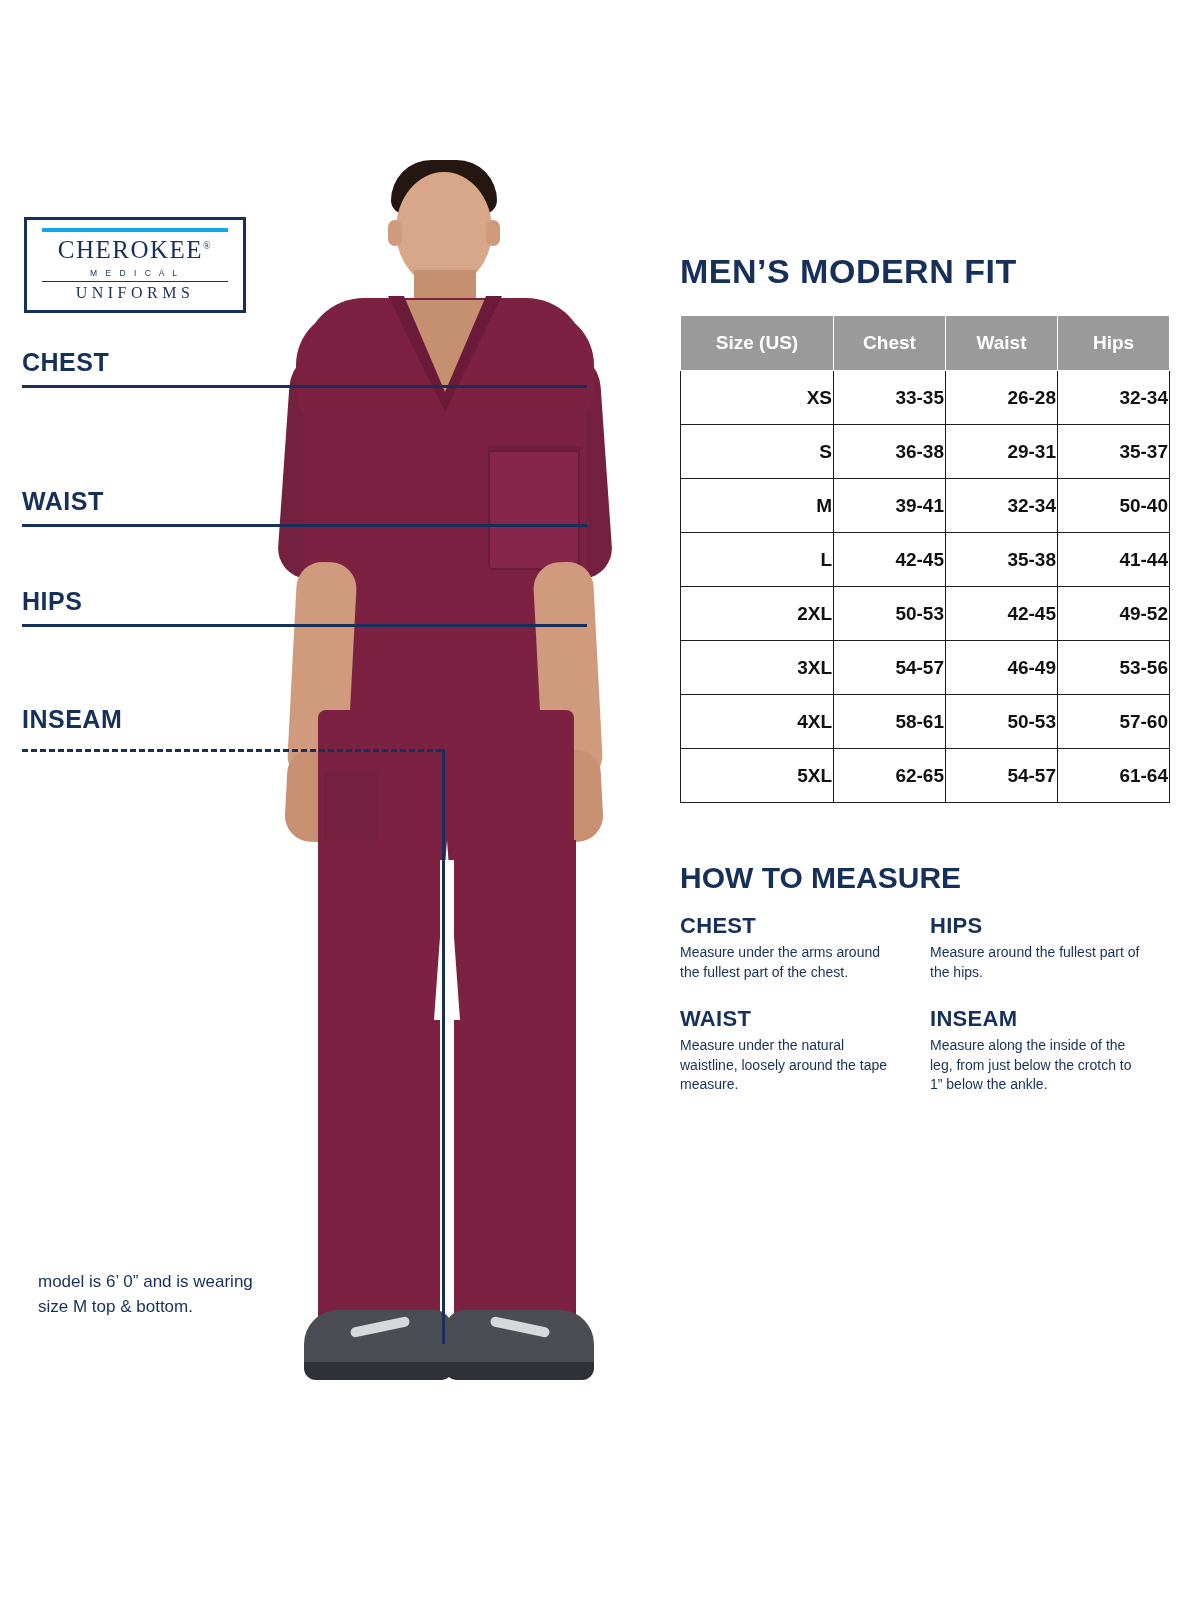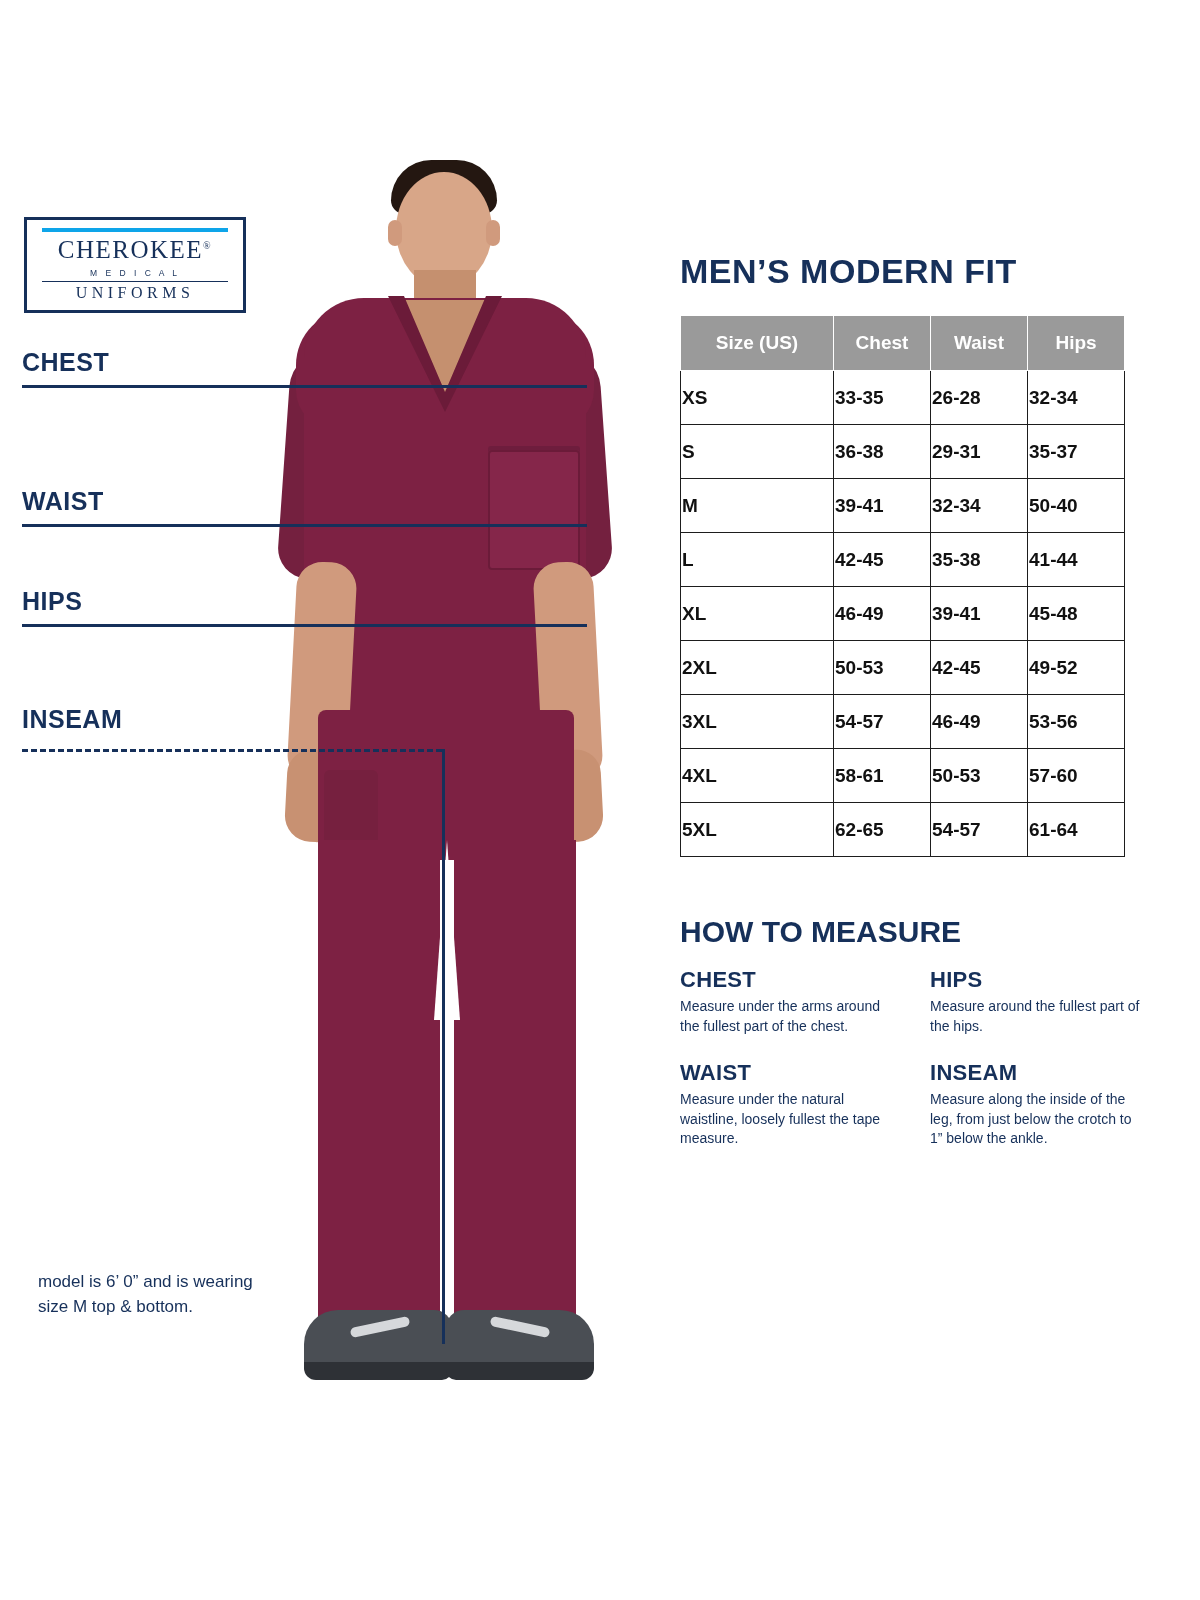--- a/index.html
+++ b/index.html
@@ -167,37 +167,37 @@
   }
   .title {
     font-size: 34px;
     font-weight: bold;
     letter-spacing: 0.5px;
     color: #16305a;
     margin: 0 0 24px 0;
   }
   table.size-chart {
     border-collapse: collapse;
-    width: 445px;
+    width: 490px;
     table-layout: fixed;
   }
   table.size-chart th {
     background: #9a9a9a;
     color: #ffffff;
     font-size: 19px;
     font-weight: bold;
     height: 52px;
     border: 1px solid #ffffff;
     text-align: center;
   }
   table.size-chart th:first-child { width: 150px; }
   table.size-chart td {
     border: 1px solid #1d1d1d;
     height: 51px;
-    text-align: left;
+    text-align: right;
     font-size: 19px;
     font-weight: bold;
     color: #111111;
   }
   .howto-title {
     font-size: 30px;
     font-weight: bold;
     color: #16305a;
     margin: 58px 0 18px 0;
   }
@@ -314,26 +314,20 @@
           <td>M</td>
           <td>39-41</td>
           <td>32-34</td>
           <td>50-40</td>
         </tr>
         <tr>
           <td>L</td>
           <td>42-45</td>
           <td>35-38</td>
           <td>41-44</td>
-        </tr>
-        <tr>
-          <td>XL</td>
-          <td>46-49</td>
-          <td>39-41</td>
-          <td>45-48</td>
         </tr>
         <tr>
           <td>2XL</td>
           <td>50-53</td>
           <td>42-45</td>
           <td>49-52</td>
         </tr>
         <tr>
           <td>3XL</td>
           <td>54-57</td>
@@ -361,21 +355,21 @@
       <div class="howto-item">
         <h4>CHEST</h4>
         <p>Measure under the arms around the fullest part of the chest.</p>
       </div>
       <div class="howto-item">
         <h4>HIPS</h4>
         <p>Measure around the fullest part of the hips.</p>
       </div>
       <div class="howto-item">
         <h4>WAIST</h4>
-        <p>Measure under the natural waistline, loosely fullest the tape measure.</p>
+        <p>Measure under the natural waistline, loosely around the tape measure.</p>
       </div>
       <div class="howto-item">
         <h4>INSEAM</h4>
         <p>Measure along the inside of the leg, from just below the crotch to 1” below the ankle.</p>
       </div>
     </div>
   </div>
 
 </div>
 

